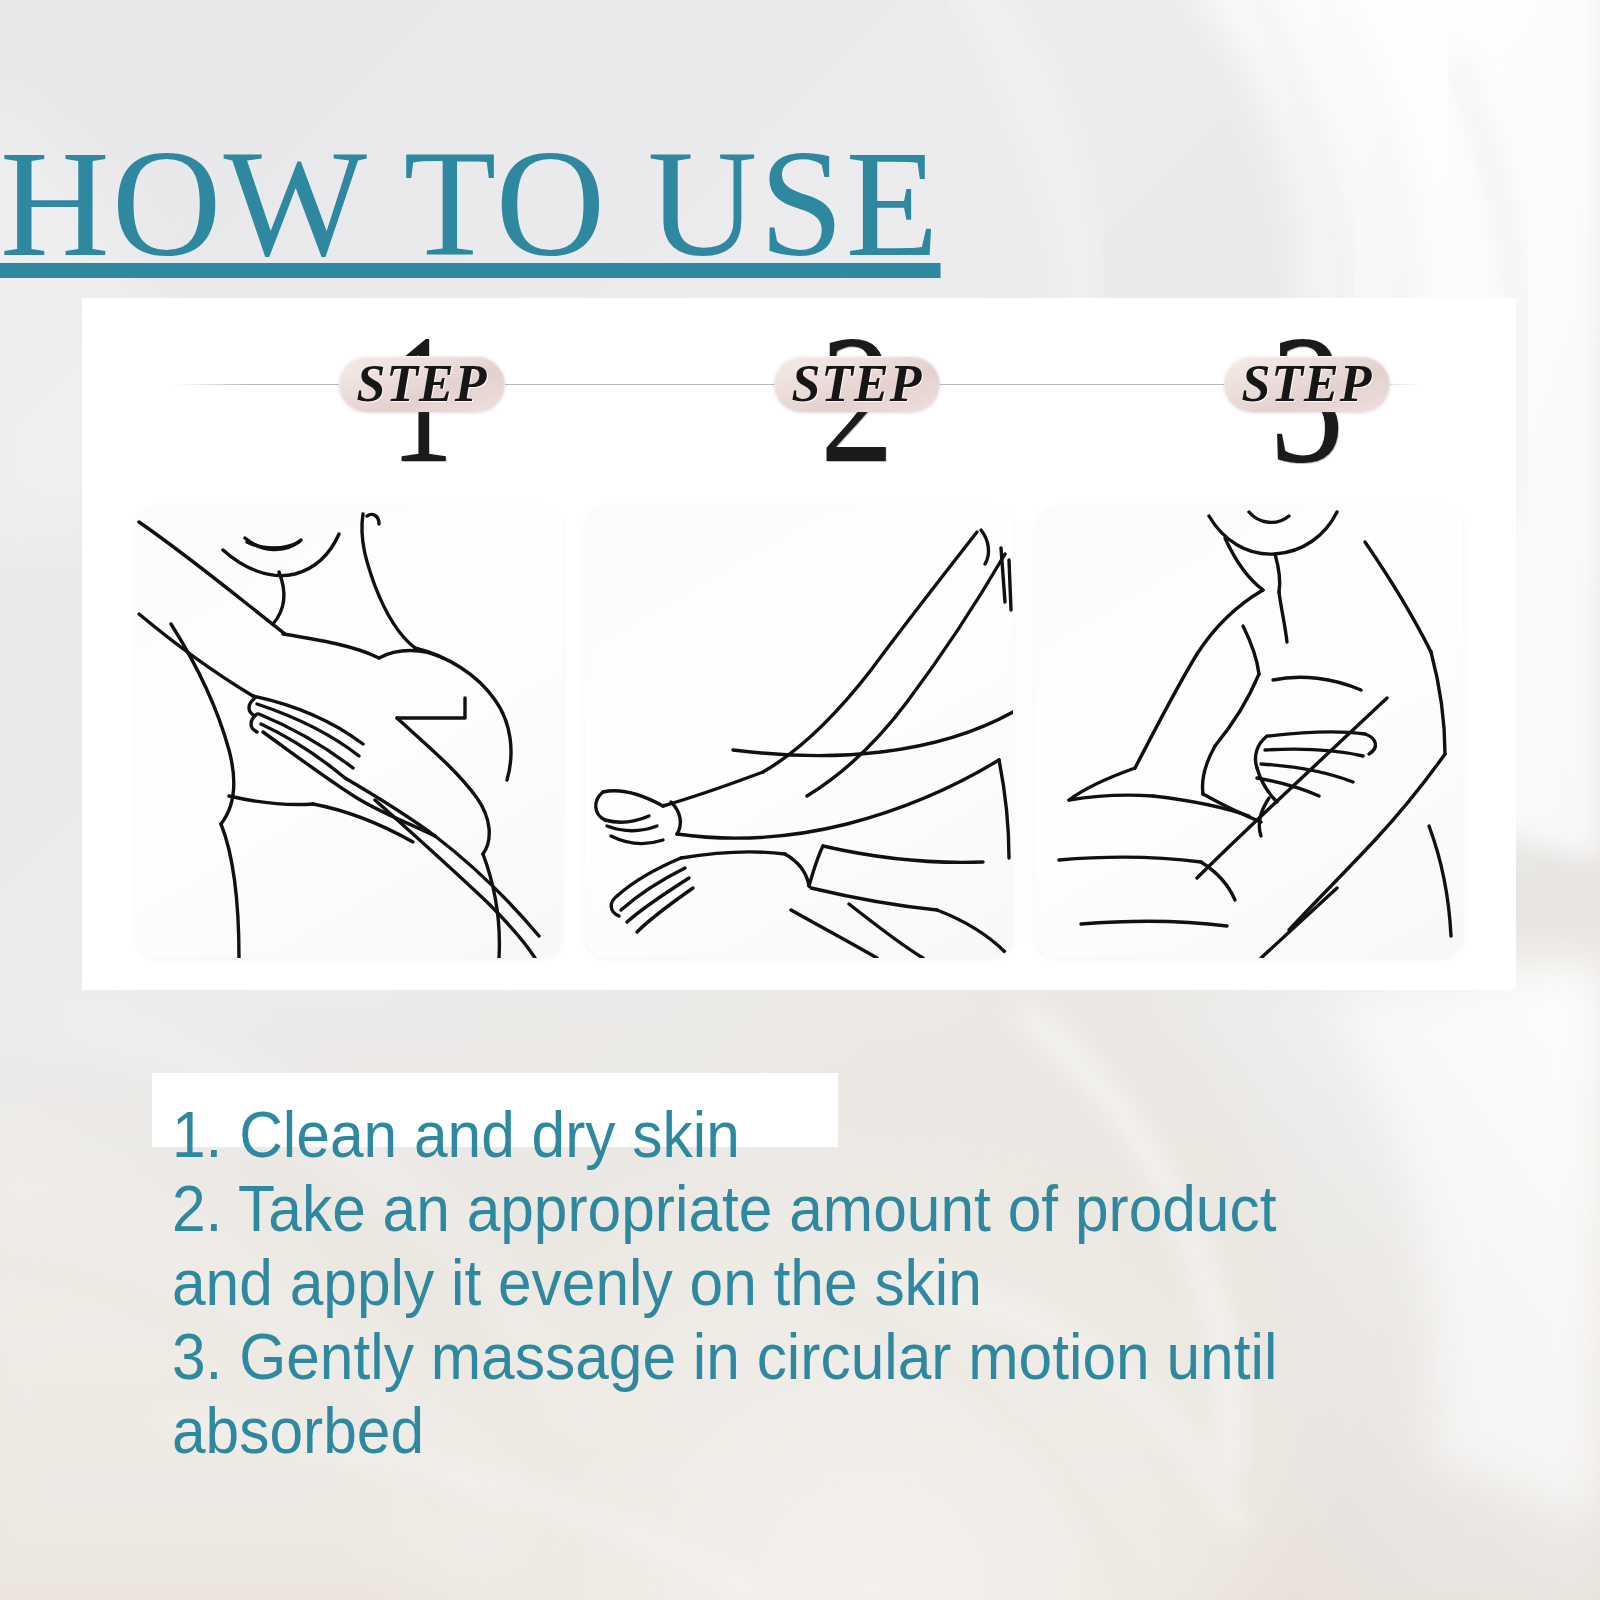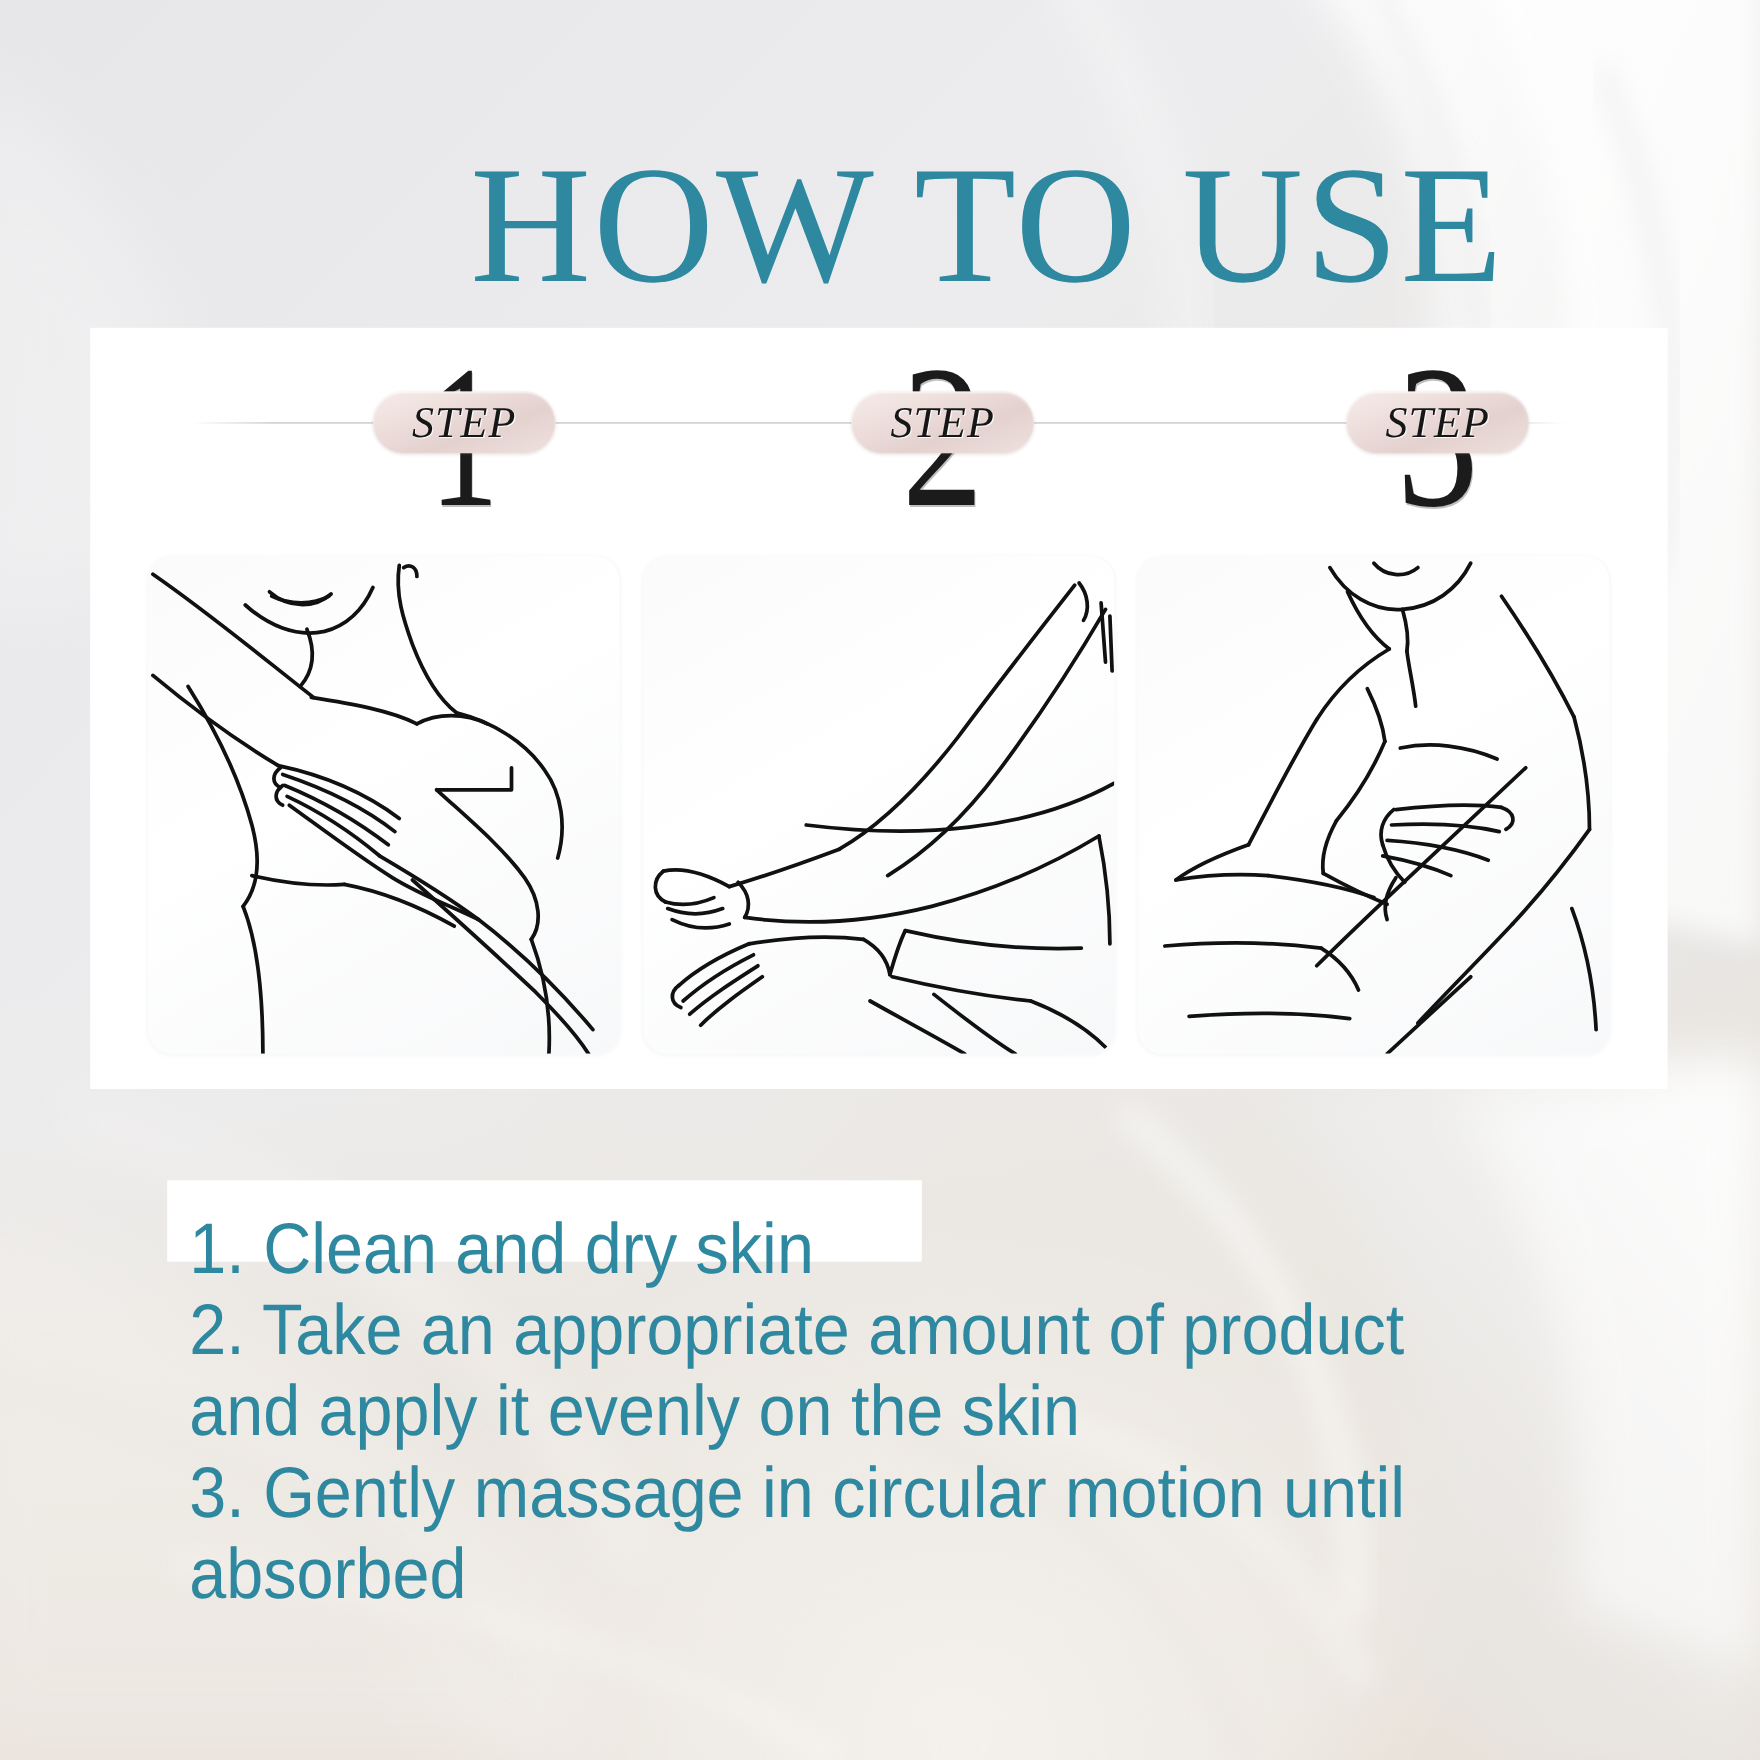--- a/index.html
+++ b/index.html
@@ -12,28 +12,29 @@
   }
 
   
   #bg{ position:absolute; inset:0; z-index:0; }
   #bg svg{ width:100%; height:100%; display:block; }
 
   
   .title{
     position:absolute;
     top:128px; left:0; width:1368px;
-    text-align:right;
+    text-align:left;
     font-family:"Liberation Serif", serif;
     font-size:152px;
     line-height:1;
     letter-spacing:2px;
     color:#2e88a0;
     z-index:5;
     white-space:nowrap;
+    text-decoration:underline;
   }
 
   
   .card{
     position:absolute;
     left:82px; top:298px;
     width:1434px; height:692px;
     background:#ffffff;
     z-index:3;
   }
@@ -80,22 +81,22 @@
     width:166px; height:56px;
     border-radius:28px;
     background:linear-gradient(160deg,#f6ecea 0%,#ecdcd9 38%,#e3d1ce 62%,#efe1de 100%);
     box-shadow:0 1px 3px rgba(120,90,90,.22), inset 0 1px 2px rgba(255,255,255,.8);
     z-index:2;
     display:flex; align-items:center; justify-content:center;
   }
   .pill span{
     font-family:"Liberation Serif", serif;
     font-style:italic;
-    font-weight:400;
-    font-size:40px;
+    font-weight:700;
+    font-size:52px;
     letter-spacing:1px;
     color:#161616;
     text-shadow:1px 1px 0 rgba(255,255,255,.85);
     transform:translateY(-1px);
   }
 
   
   .panels{
     position:absolute;
     left:0; top:208px;

